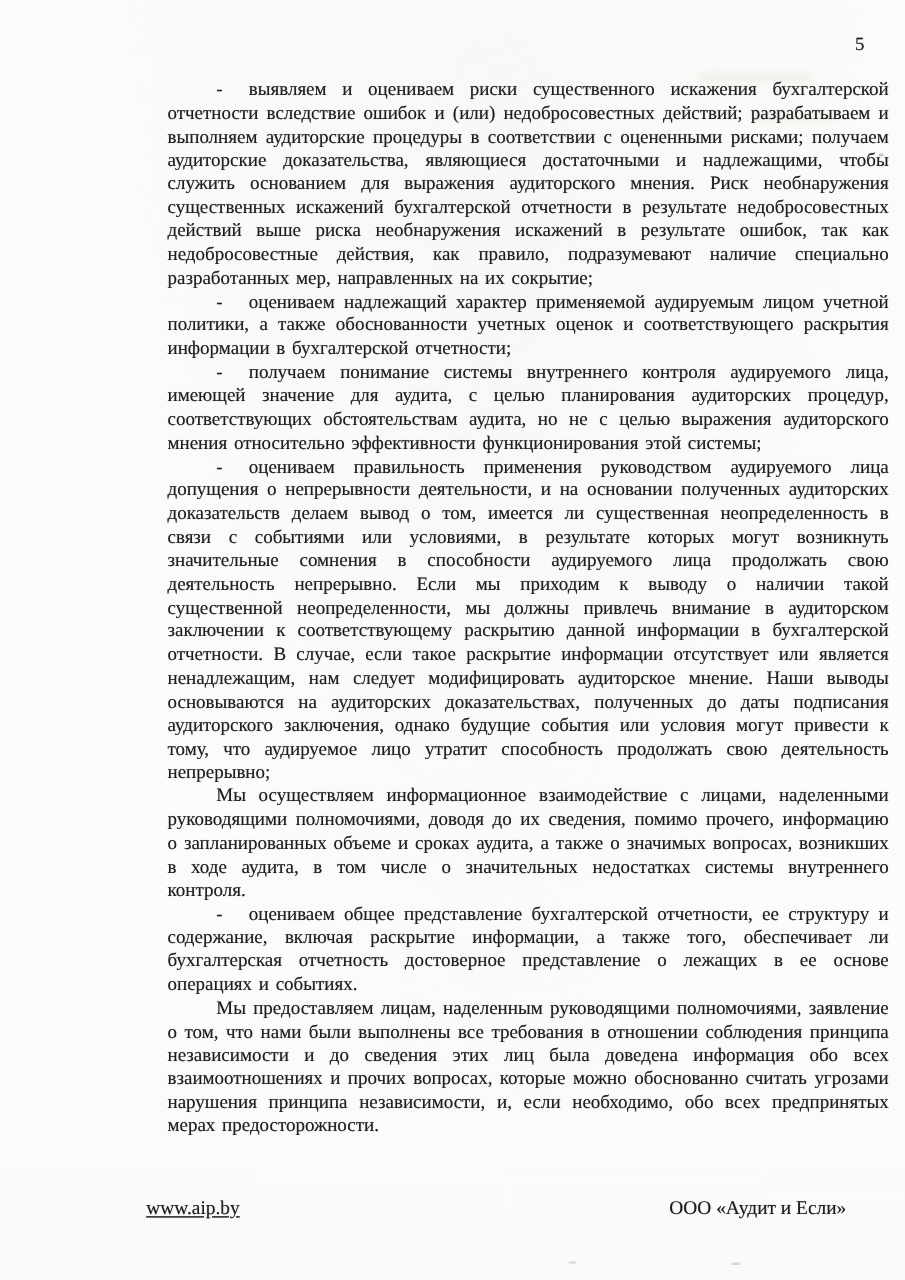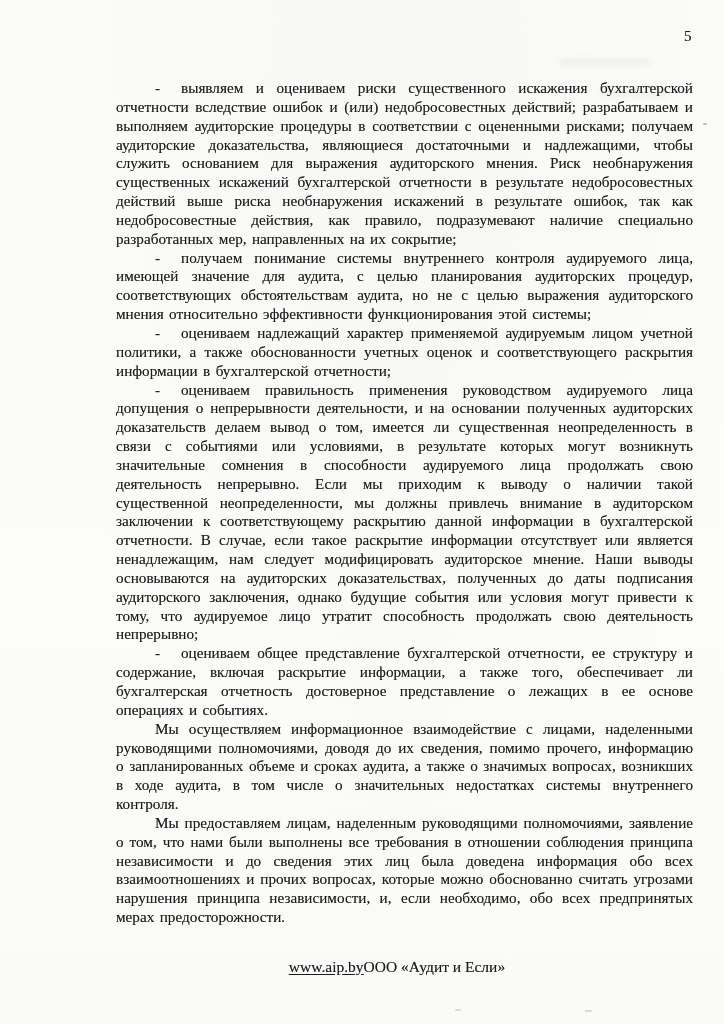--- a/index.html
+++ b/index.html
@@ -25,24 +25,23 @@
     top: 27px;
     left: 684px;
     font-size: 15px;
     line-height: 18px;
     letter-spacing: 0.3px;
     text-shadow: 0 0 0.5px rgba(25,25,25,0.55);
   }
   
   .content {
     position: absolute;
-    left: 116px;
+    left: 134px;
     top: 63px;
     width: 577px;
-    margin-top: 16px;
   }
   .para {
     margin: 0;
     padding: 0;
     font-size: 15.2px;
     line-height: 18.85px;
     text-align: justify;
     text-indent: 39px;
     word-spacing: 1.6px;
     text-shadow: 0 0 0.6px rgba(22,22,22,0.5);
@@ -55,21 +54,21 @@
   .marker:empty {
     display: none;
   }
   
   .footer {
     position: absolute;
     left: 117px;
     top: 958px;
     width: 560px;
     display: flex;
-    justify-content: center;
+    justify-content: space-between;
     align-items: baseline;
     font-size: 15.5px;
     text-shadow: 0 0 0.6px rgba(22,22,22,0.5);
   }
   .website {
     text-decoration: underline;
     text-underline-offset: 2px;
   }
   
   .speck {
@@ -94,29 +93,29 @@
   <div class="smudge" style="left:560px; top:58px; width:90px; height:8px;"></div>
   <div class="smudge" style="left:600px; top:90px; width:70px; height:7px;"></div>
   <div class="speck" style="left:703px; top:123px; width:4px; height:2px;"></div>
   <div class="speck" style="left:455px; top:1009px; width:6px; height:2px; opacity:.5;"></div>
   <div class="speck" style="left:585px; top:1010px; width:7px; height:2px; opacity:.6;"></div>
 
   <div class="content">
 
     <p class="para"><span class="marker">-</span><span>выявляем и оцениваем риски существенного искажения бухгалтерской отчетности вследствие ошибок и (или) недобросовестных действий; разрабатываем и выполняем аудиторские процедуры в соответствии с оцененными рисками; получаем аудиторские доказательства, являющиеся достаточными и надлежащими, чтобы служить основанием для выражения аудиторского мнения. Риск необнаружения существенных искажений бухгалтерской отчетности в результате недобросовестных действий выше риска необнаружения искажений в результате ошибок, так как недобросовестные действия, как правило, подразумевают наличие специально разработанных мер, направленных на их сокрытие;</span></p>
 
+    <p class="para"><span class="marker">-</span><span>оцениваем надлежащий характер применяемой аудируемым лицом учетной политики, а также обоснованности учетных оценок и соответствующего раскрытия информации в бухгалтерской отчетности;</span></p>
+
     <p class="para"><span class="marker">-</span><span>получаем понимание системы внутреннего контроля аудируемого лица, имеющей значение для аудита, с целью планирования аудиторских процедур, соответствующих обстоятельствам аудита, но не с целью выражения аудиторского мнения относительно эффективности функционирования этой системы;</span></p>
-
-    <p class="para"><span class="marker">-</span><span>оцениваем надлежащий характер применяемой аудируемым лицом учетной политики, а также обоснованности учетных оценок и соответствующего раскрытия информации в бухгалтерской отчетности;</span></p>
 
     <p class="para"><span class="marker">-</span><span>оцениваем правильность применения руководством аудируемого лица допущения о непрерывности деятельности, и на основании полученных аудиторских доказательств делаем вывод о том, имеется ли существенная неопределенность в связи с событиями или условиями, в результате которых могут возникнуть значительные сомнения в способности аудируемого лица продолжать свою деятельность непрерывно. Если мы приходим к выводу о наличии такой существенной неопределенности, мы должны привлечь внимание в аудиторском заключении к соответствующему раскрытию данной информации в бухгалтерской отчетности. В случае, если такое раскрытие информации отсутствует или является ненадлежащим, нам следует модифицировать аудиторское мнение. Наши выводы основываются на аудиторских доказательствах, полученных до даты подписания аудиторского заключения, однако будущие события или условия могут привести к тому, что аудируемое лицо утратит способность продолжать свою деятельность непрерывно;</span></p>
 
+    <p class="para"><span>Мы осуществляем информационное взаимодействие с лицами, наделенными руководящими полномочиями, доводя до их сведения, помимо прочего, информацию о запланированных объеме и сроках аудита, а также о значимых вопросах, возникших в ходе аудита, в том числе о значительных недостатках системы внутреннего контроля.</span></p>
+
     <p class="para"><span class="marker">-</span><span>оцениваем общее представление бухгалтерской отчетности, ее структуру и содержание, включая раскрытие информации, а также того, обеспечивает ли бухгалтерская отчетность достоверное представление о лежащих в ее основе операциях и событиях.</span></p>
-
-    <p class="para"><span>Мы осуществляем информационное взаимодействие с лицами, наделенными руководящими полномочиями, доводя до их сведения, помимо прочего, информацию о запланированных объеме и сроках аудита, а также о значимых вопросах, возникших в ходе аудита, в том числе о значительных недостатках системы внутреннего контроля.</span></p>
 
     <p class="para"><span>Мы предоставляем лицам, наделенным руководящими полномочиями, заявление о том, что нами были выполнены все требования в отношении соблюдения принципа независимости и до сведения этих лиц была доведена информация обо всех взаимоотношениях и прочих вопросах, которые можно обоснованно считать угрозами нарушения принципа независимости, и, если необходимо, обо всех предпринятых мерах предосторожности.</span></p>
 
   </div>
 
   <div class="footer">
     <span class="website">www.aip.by</span>
     <span class="company">ООО «Аудит и Если»</span>
   </div>
 

